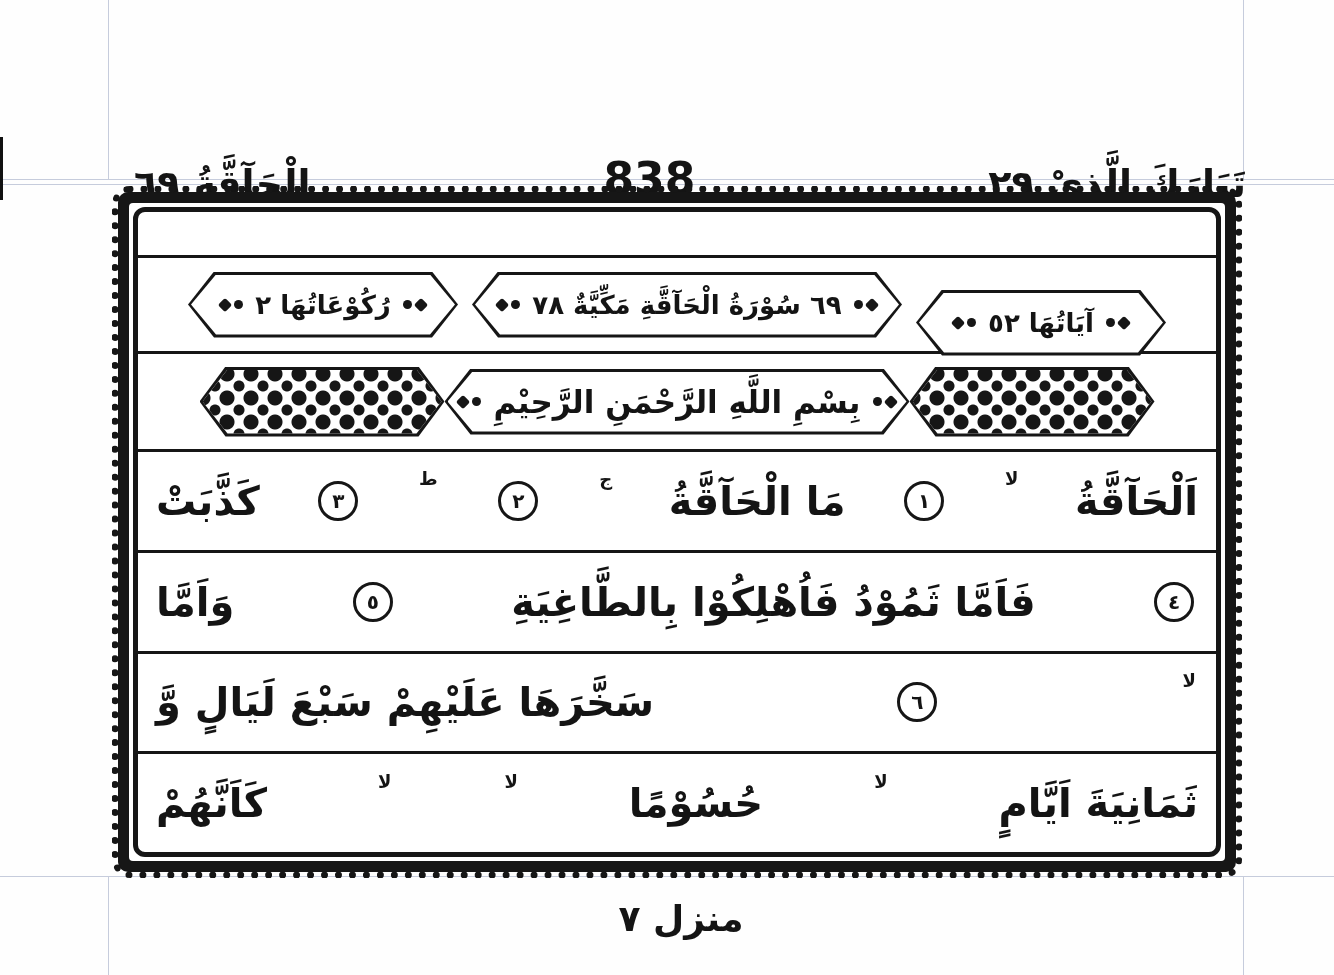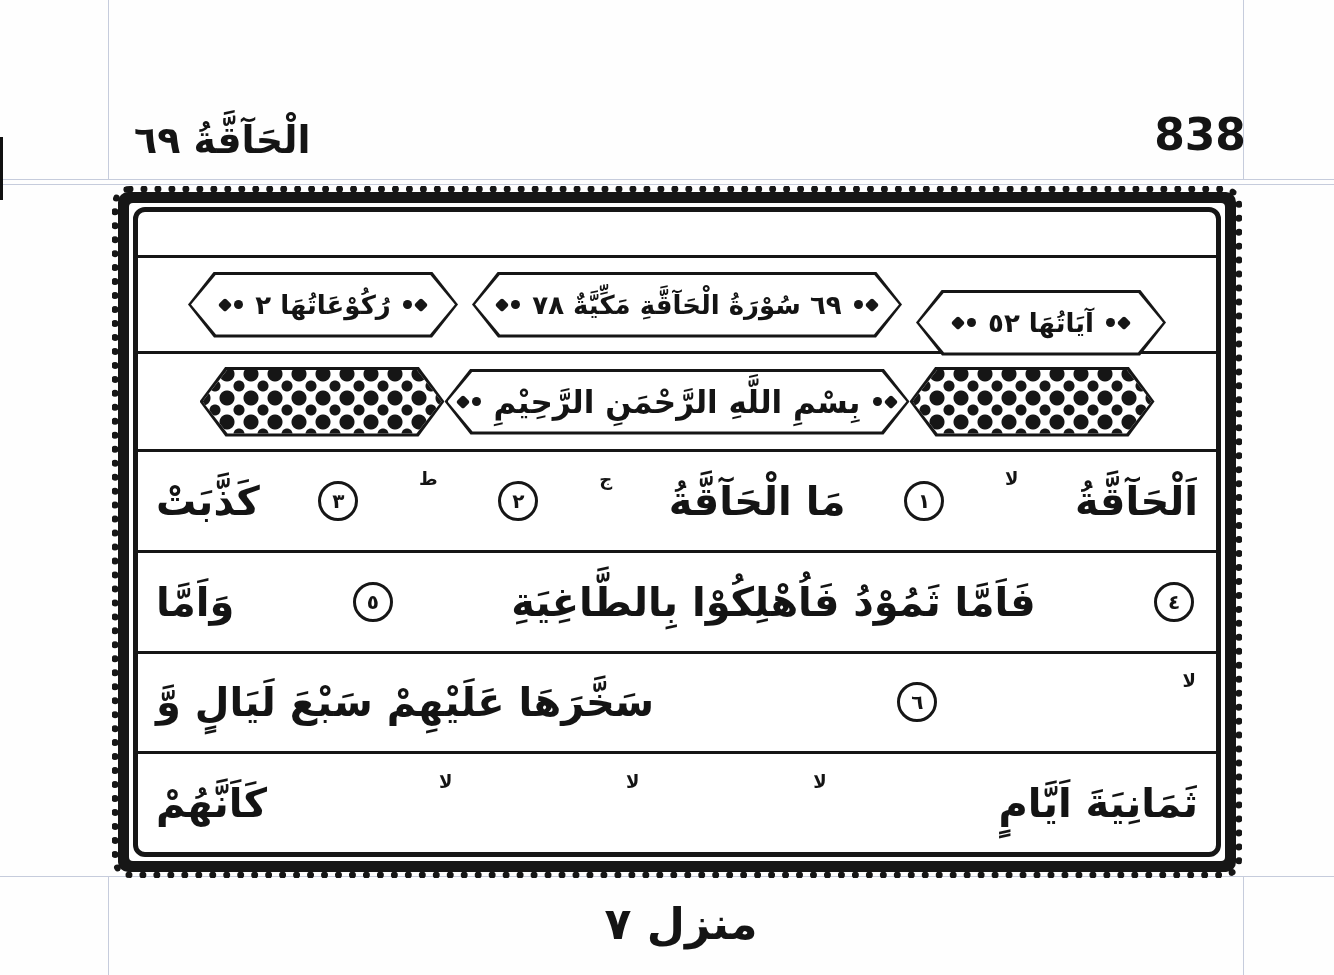--- a/index.html
+++ b/index.html
@@ -14,21 +14,21 @@
   .guide.h { height:1px; left:0; right:0; }
   .guide.v { width:1px; }
   .reg-mark { position:absolute; background:#111; }
 
   
   .page-header {
     position:absolute; top:100px; left:100px; right:88px;
     display:flex; justify-content:space-between; align-items:flex-end;
     font-weight:bold;
   }
-  .hdr-label { font-size:38px; line-height:1.6; white-space:nowrap; }
+  .hdr-label { font-size:38px; line-height:1.6; white-space:nowrap;margin-top:44px; }
   .hdr-left { margin-left:34px; }
   .hdr-center { font-size:44px; }
 
   
   .frame-bead {
     position:absolute; left:118px; top:192px; width:1118px; height:680px;
     background:#161616; border-radius:10px; padding:11px;
   }
   .frame-bead::before {
     content:""; position:absolute; inset:-6px;
@@ -85,38 +85,39 @@
   .amark {
     width:40px; height:40px; min-width:40px; border:3px solid #161616; border-radius:50%;
     display:inline-flex; align-items:center; justify-content:center;
     font-size:20px; font-weight:bold; margin:0 4px;
   }
   .smark { font-size:18px; position:relative; top:-22px; margin:0 2px; }
 
   
   .page-footer {
     position:absolute; left:0; right:0; top:898px;
-    text-align:center; font-weight:bold; font-size:44px; direction:rtl;margin-left:28px;
+    text-align:center; font-weight:bold; font-size:36px; direction:rtl;margin-left:28px;
   }
 </style>
 </head>
 <body>
 
 <div class="page">
 
   <div class="guide h" style="top:179px;"></div>
   <div class="guide h" style="top:184px;"></div>
   <div class="guide h" style="top:876px;"></div>
   <div class="guide v" style="left:108px; top:0; height:180px;"></div>
   <div class="guide v" style="left:108px; top:876px; height:99px;"></div>
   <div class="guide v" style="left:1243px; top:0; height:180px;"></div>
   <div class="guide v" style="left:1243px; top:876px; height:99px;"></div>
   <div class="reg-mark" style="left:0; top:137px; width:3px; height:63px;"></div>
 
   <div class="page-header" dir="rtl">
+    <span class="hdr-label">تَبَارَكَ الَّذِىْ ٢٩</span>
     <span class="hdr-label hdr-center">838</span>
     <span class="hdr-label hdr-left">الْحَآقَّةُ ٦٩</span>
   </div>
 
   <div class="frame-bead">
     <div class="frame-gap">
       <div class="frame-border">
 
         <div class="row row-spacer"></div>
 
@@ -213,20 +214,21 @@
               <span class="qtext">وَاَمَّا</span>
             </div>
             <div class="qline">
               <span class="smark">لا</span>
               <span class="amark">٦</span>
               <span class="qtext">سَخَّرَهَا عَلَيْهِمْ سَبْعَ لَيَالٍ وَّ</span>
             </div>
             <div class="qline">
               <span class="qtext">ثَمَانِيَةَ اَيَّامٍ</span>
               <span class="smark">لا</span>
+              <span class="qtext">حُسُوْمًا</span>
               <span class="smark">لا</span>
               <span class="smark">لا</span>
               <span class="qtext">كَاَنَّهُمْ</span>
             </div>
           </div>
 
       </div>
     </div>
   </div>
 

